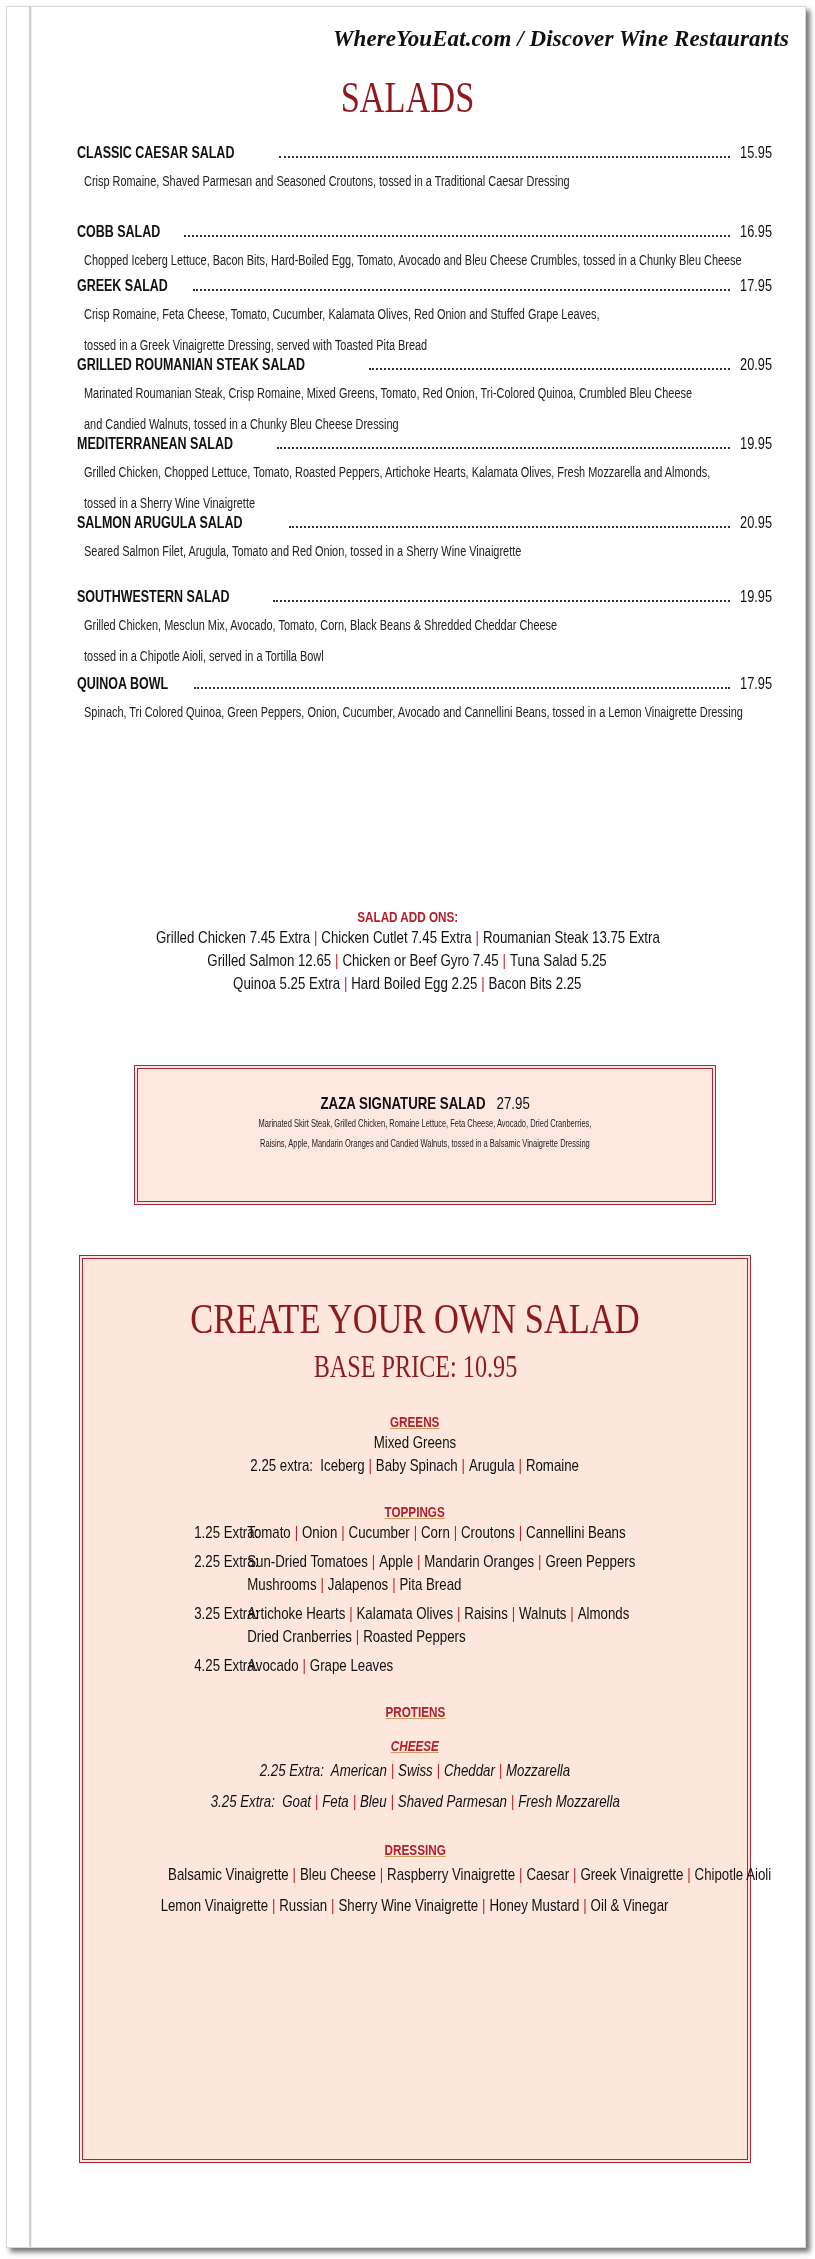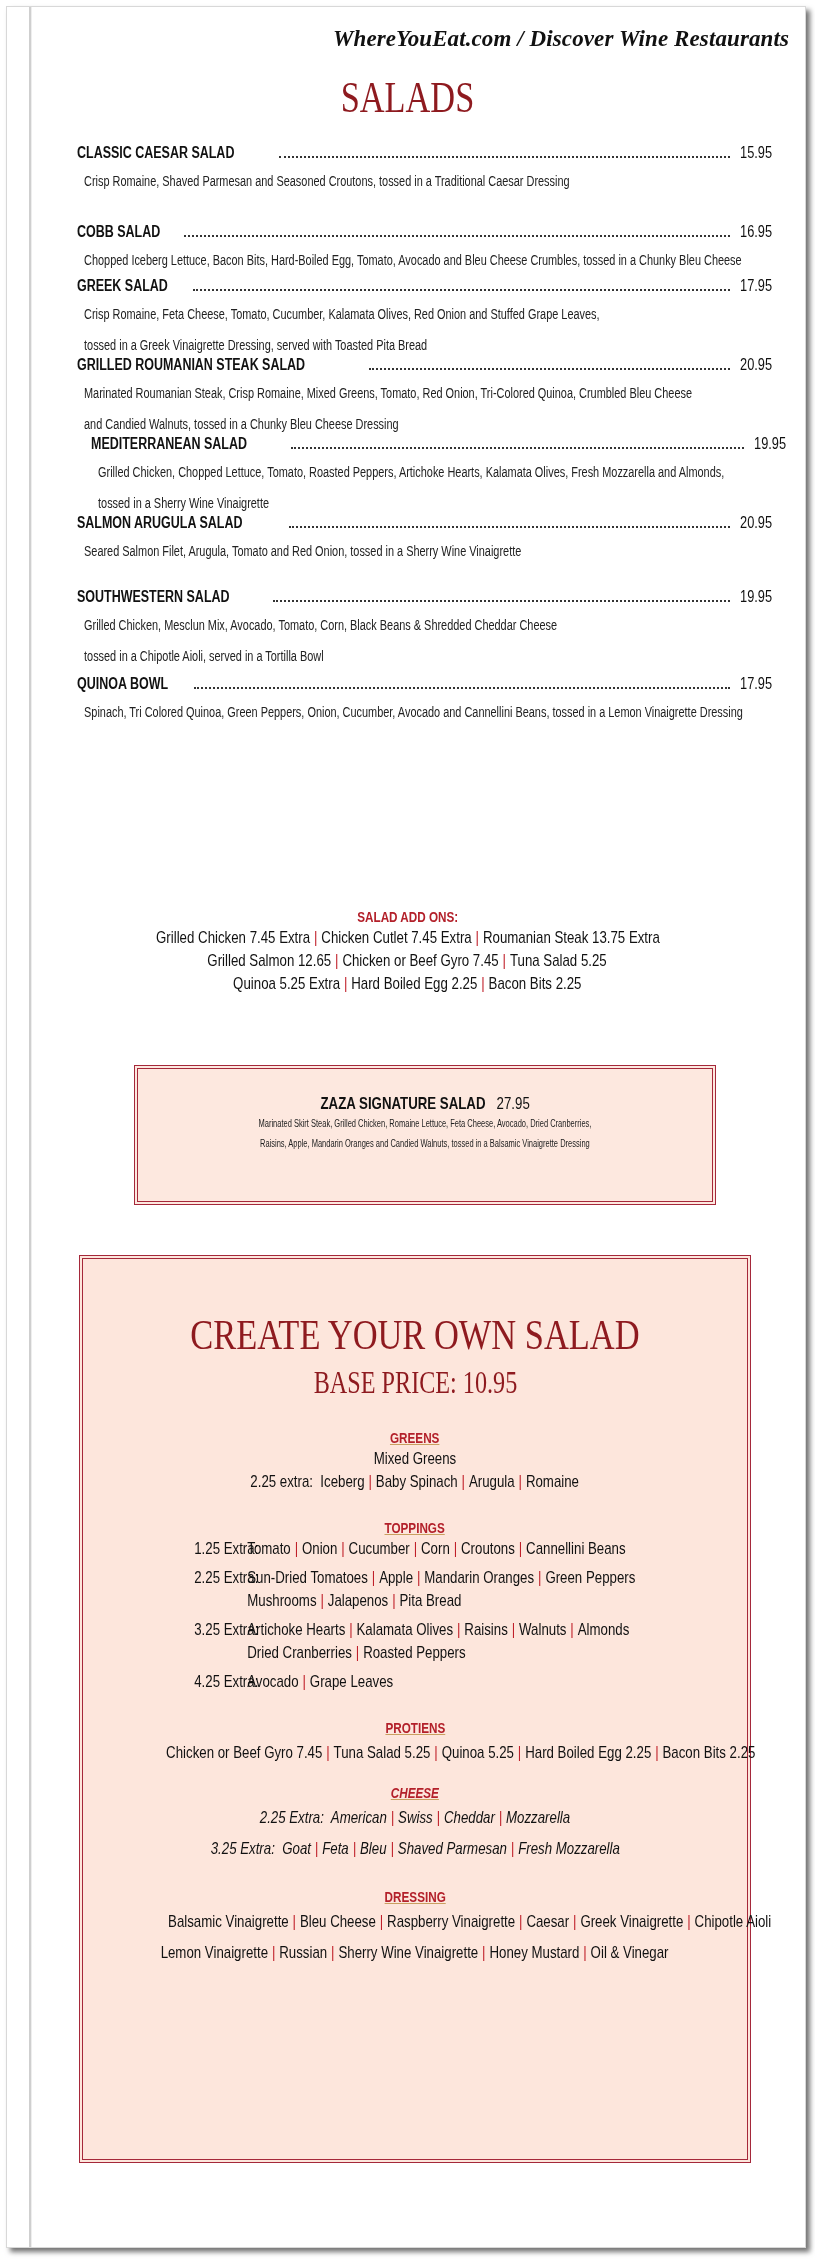--- a/index.html
+++ b/index.html
@@ -80,21 +80,21 @@
     .sig-title b { font-weight: bold; }
     .sig-desc { font-size: 10px; line-height: 20px; white-space: nowrap; color: #222; }
     .sig-desc .inner { display: inline-block; transform: scaleX(0.75); }
     .cyo-box {
       position: absolute; left: 79px; top: 1255px; width: 672px; height: 908px;
       background: #fde6dc;
       border: 4px double #a5283a;
       box-sizing: border-box; text-align: center;
     }
     .cyo-title {
-      margin-top: 52px; font-family: "Liberation Serif", serif;
+      margin-top: 36px; font-family: "Liberation Serif", serif;
       font-size: 42px; color: #8e1a1f; white-space: nowrap;
     }
     .cyo-title .inner { display: inline-block; transform: scaleX(0.82); }
     .cyo-base {
       margin-top: 6px; font-family: "Liberation Serif", serif;
       font-size: 31px; color: #8e1a1f; white-space: nowrap;
     }
     .cyo-base .inner { display: inline-block; transform: scaleX(0.78); }
     .cat-head {
       color: #b3202a; font-weight: bold; font-size: 15px;
@@ -146,21 +146,21 @@
     </div>
     <div class="item" style="position: absolute; top: 212px; left: 0px; width: 695px;">
       <div class="item-row">
         <span style="white-space: nowrap;"><span class="item-name">GRILLED ROUMANIAN STEAK SALAD</span></span>
         <span class="item-dots"></span>
         <span class="item-price">20.95</span>
       </div>
       <div class="item-desc">Marinated Roumanian Steak, Crisp Romaine, Mixed Greens, Tomato, Red Onion, Tri-Colored Quinoa, Crumbled Bleu Cheese</div>
       <div class="item-desc">and Candied Walnuts, tossed in a Chunky Bleu Cheese Dressing</div>
     </div>
-    <div class="item" style="position: absolute; top: 291px; left: 14px; width: 695px;">
+    <div class="item" style="position: absolute; top: 291px; left: 0px; width: 695px;">
       <div class="item-row">
         <span style="white-space: nowrap;"><span class="item-name">MEDITERRANEAN SALAD</span></span>
         <span class="item-dots"></span>
         <span class="item-price">19.95</span>
       </div>
       <div class="item-desc">Grilled Chicken, Chopped Lettuce, Tomato, Roasted Peppers, Artichoke Hearts, Kalamata Olives, Fresh Mozzarella and Almonds,</div>
       <div class="item-desc">tossed in a Sherry Wine Vinaigrette</div>
     </div>
     <div class="item" style="position: absolute; top: 370px; left: 0px; width: 695px;">
       <div class="item-row">
@@ -235,21 +235,20 @@
             <span><span>Dried Cranberries</span><span class="sep">|</span><span>Roasted Peppers</span></span>
           </div><div class="tops-row">
             <span class="tops-label">4.25 Extra:</span>
             <span><span>Avocado</span><span class="sep">|</span><span>Grape Leaves</span></span>
           </div></div></div>
   </div>
 
   <div style="margin-top:26px;">
     <div><span class="cat-head">PROTIENS</span></div>
     <div id="proteins-lines">
-        <div class="cat-line" style="line-height: 31px;"><span class="inner"><span>Chicken or Beef Gyro 7.45</span><span class="sep">|</span><span>Tuna Salad 5.25</span><span class="sep">|</span><span>Quinoa 5.25</span><span class="sep">|</span><span>Hard Boiled Egg 2.25</span><span class="sep">|</span><span>Bacon Bits 2.25</span></span></div>
       </div>
   </div>
 
   <div style="margin-top:16px;font-style:italic;">
     <div><span class="cat-head">CHEESE</span></div>
     <div id="cheese-lines">
         <div class="cat-line" style="line-height: 31px;"><span class="inner"><span>2.25 Extra:</span>&nbsp; <span>American</span><span class="sep">|</span><span>Swiss</span><span class="sep">|</span><span>Cheddar</span><span class="sep">|</span><span>Mozzarella</span></span></div>
         <div class="cat-line" style="line-height: 31px;"><span class="inner"><span>3.25 Extra:</span>&nbsp; <span>Goat</span><span class="sep">|</span><span>Feta</span><span class="sep">|</span><span>Bleu</span><span class="sep">|</span><span>Shaved Parmesan</span><span class="sep">|</span><span>Fresh Mozzarella</span></span></div>
       </div>
   </div>

